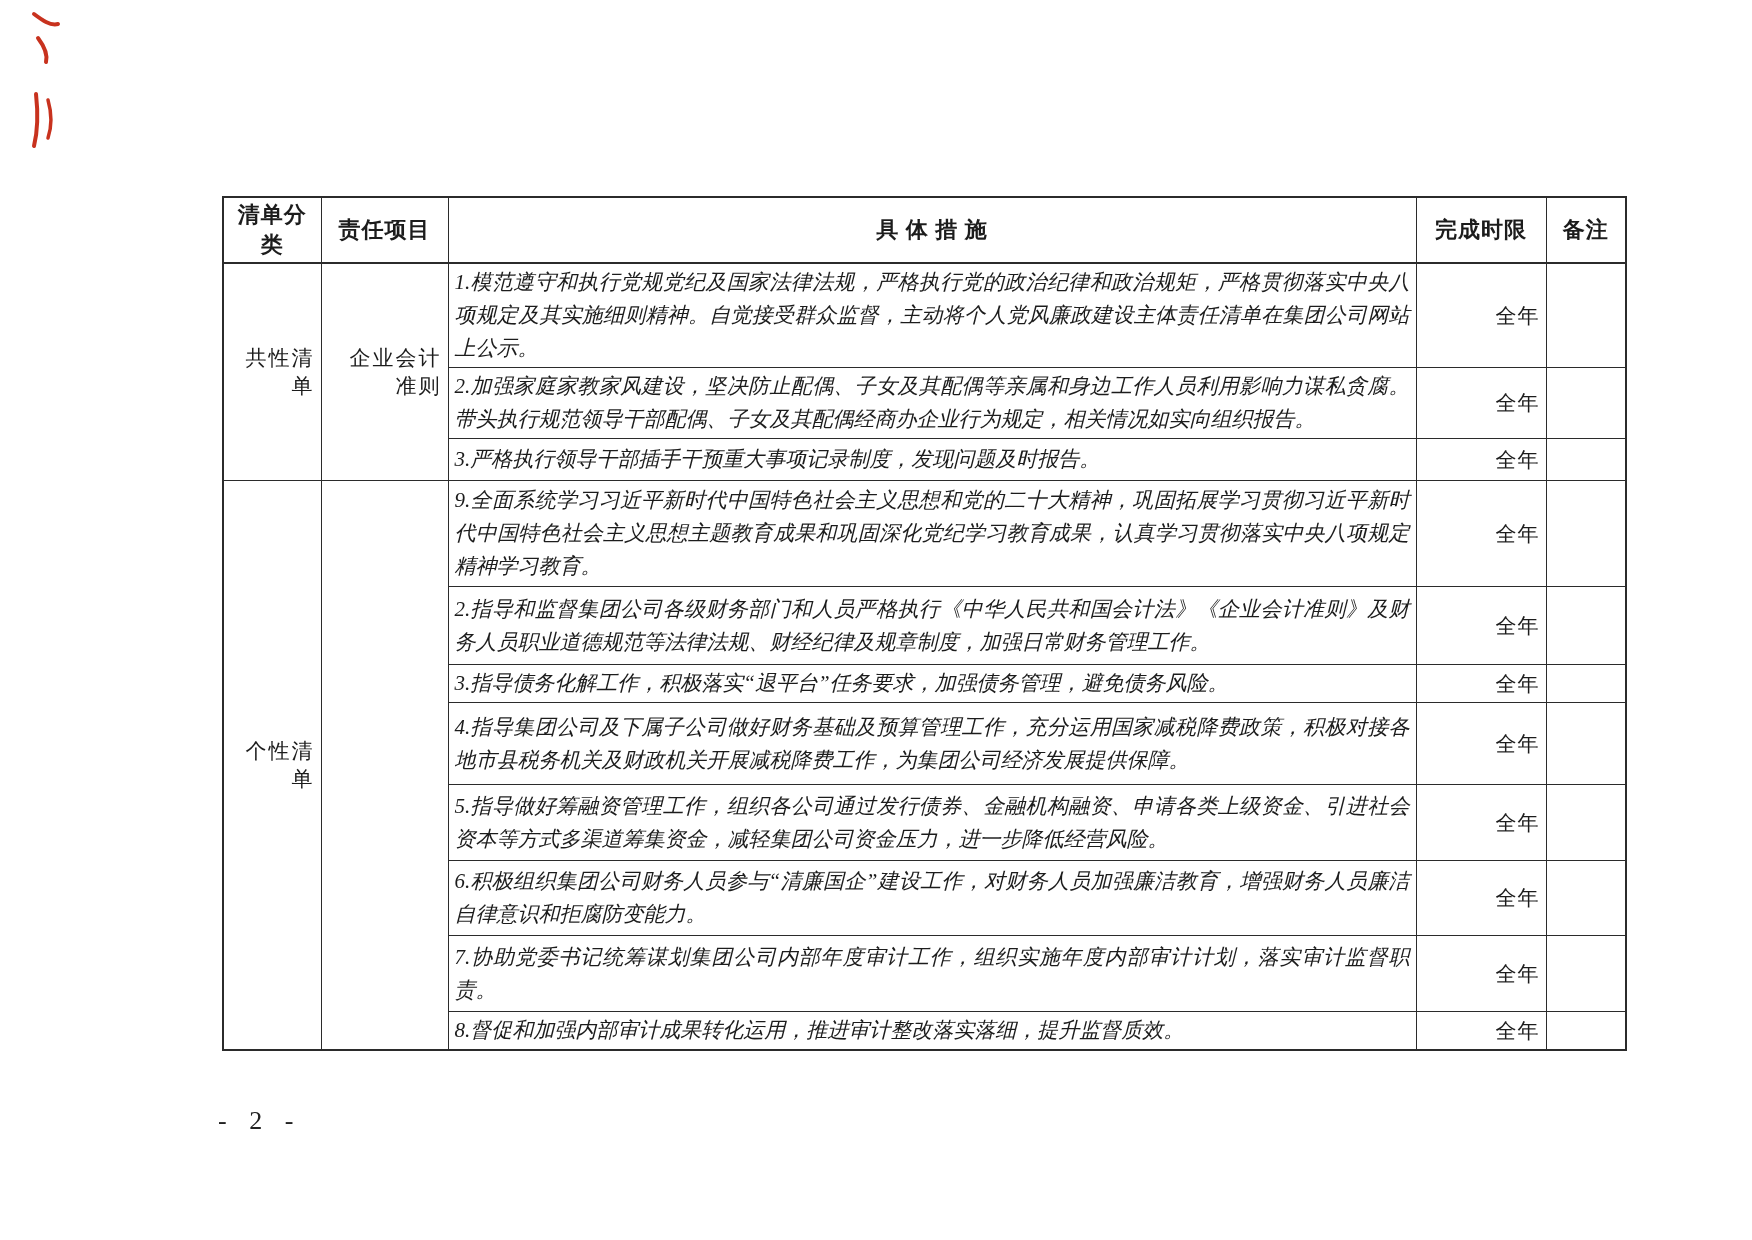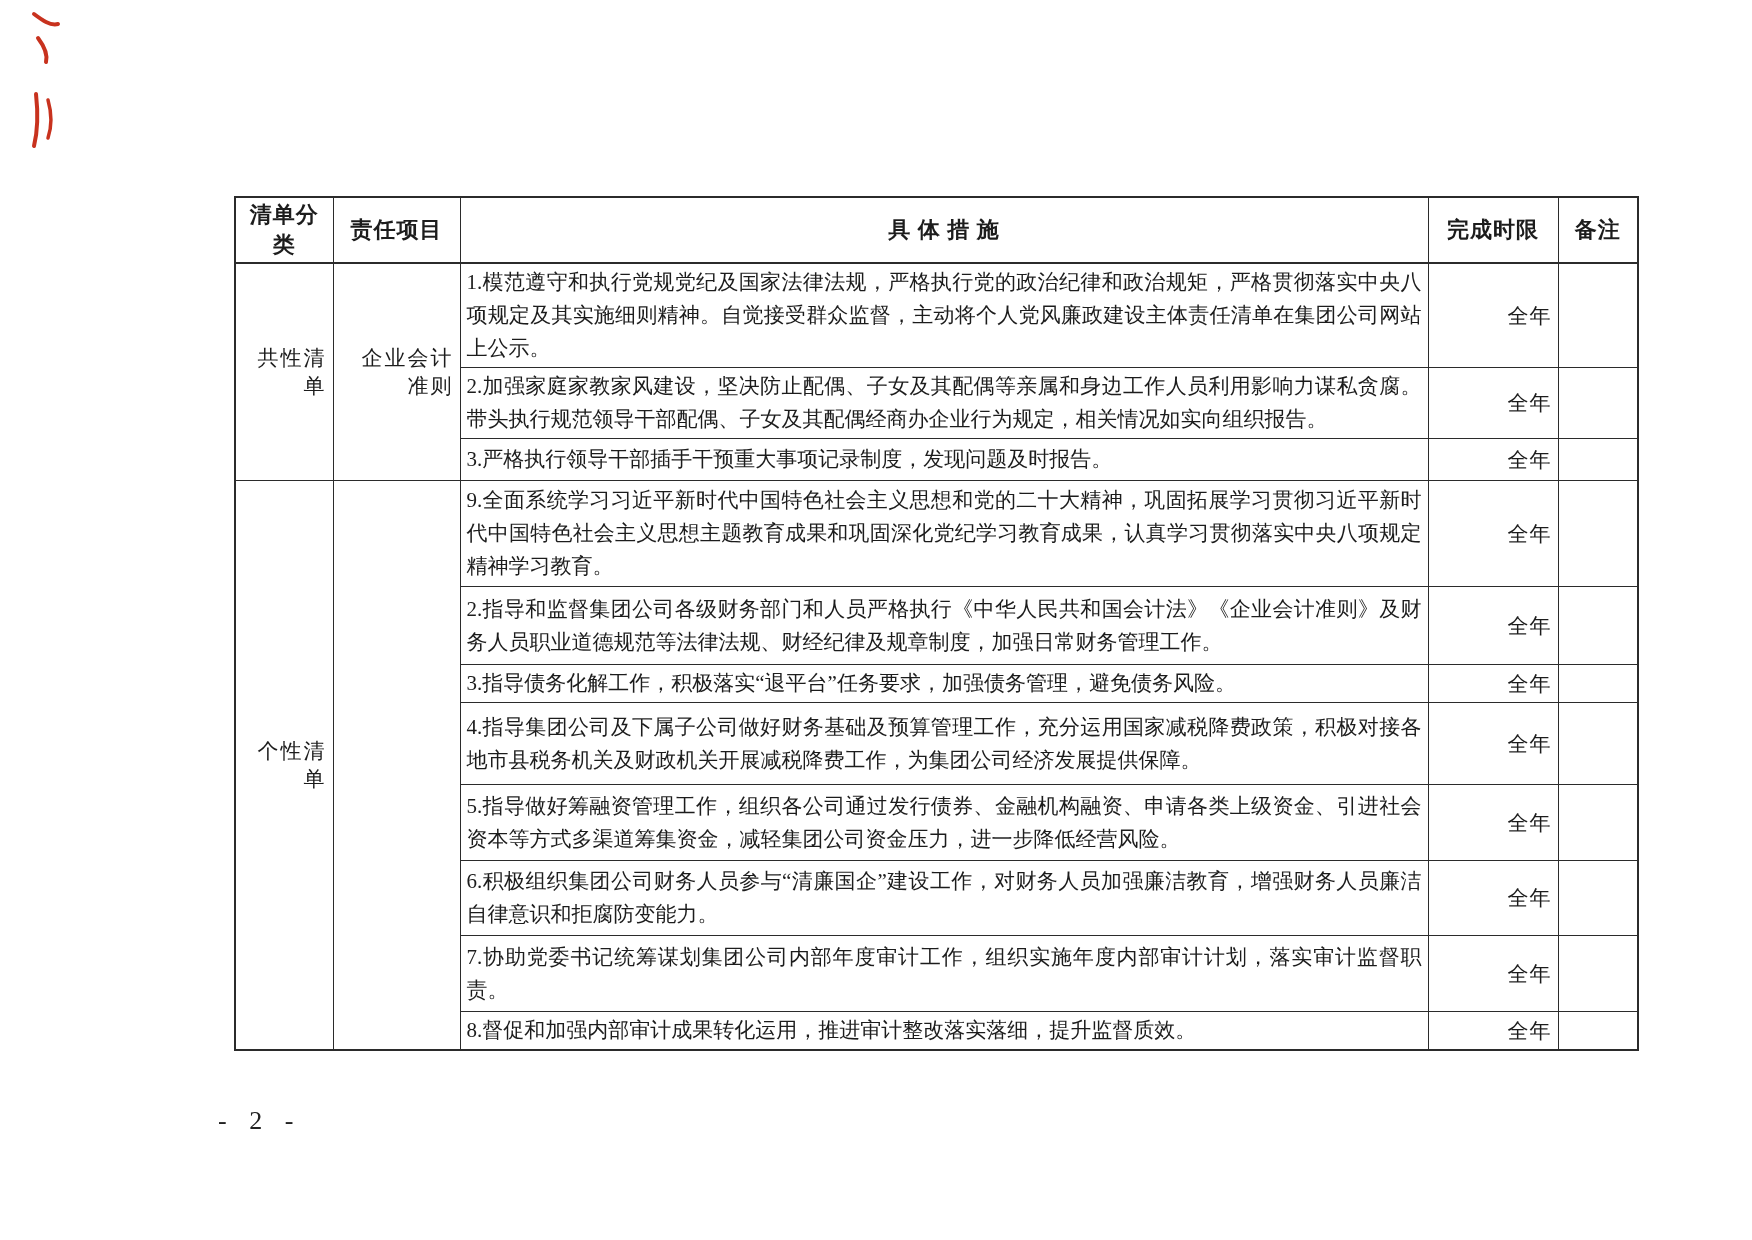--- a/index.html
+++ b/index.html
@@ -6,21 +6,21 @@
   .page{
     position:relative;
     width:1752px;height:1240px;
     background:#ffffff;
     font-family:"Liberation Serif","DejaVu Serif",serif;
     color:#1c1c1c;
     overflow:hidden;
   }
   table.resp{
     position:absolute;
-    left:234px;top:196px;
+    left:222px;top:196px;
     width:1403px;
     border-collapse:collapse;
     table-layout:fixed;
   }
   table.resp col.c-cat{width:98px;}
   table.resp col.c-proj{width:127px;}
   table.resp col.c-measure{width:968px;}
   table.resp col.c-deadline{width:130px;}
   table.resp col.c-note{width:80px;}
   table.resp th, table.resp td{
@@ -40,20 +40,21 @@
   }
   td.cat, td.proj{
     text-align:right;
     letter-spacing:2px;
   }
   td.measure{
     text-align:justify;
     text-align-last:left;
     line-height:33px;
     padding:4px 10px 4px 8px;
+    font-style:italic;
   }
   td.deadline{
     text-align:right;
     letter-spacing:1px;
   }
   tr.h98{height:96px;}
   tr.h69{height:67px;margin-left:20px;}
   tr.h43{height:42px;}
   tr.h108{height:106px;}
   tr.h80{height:78px;}

